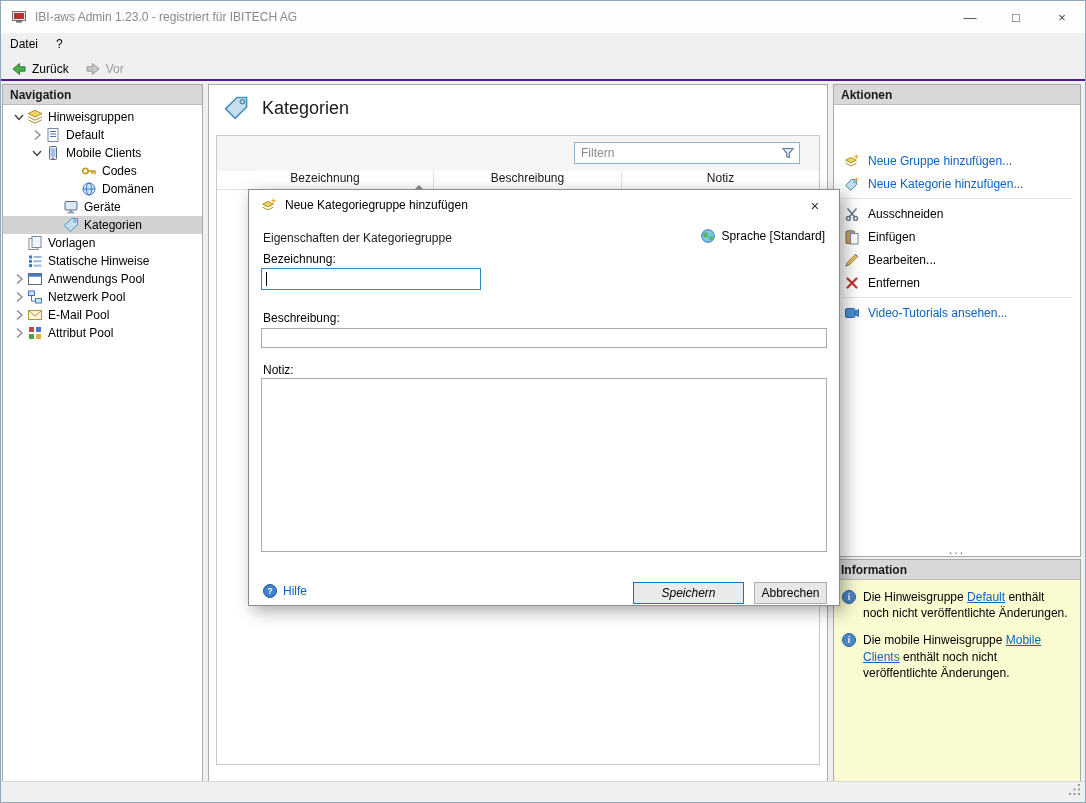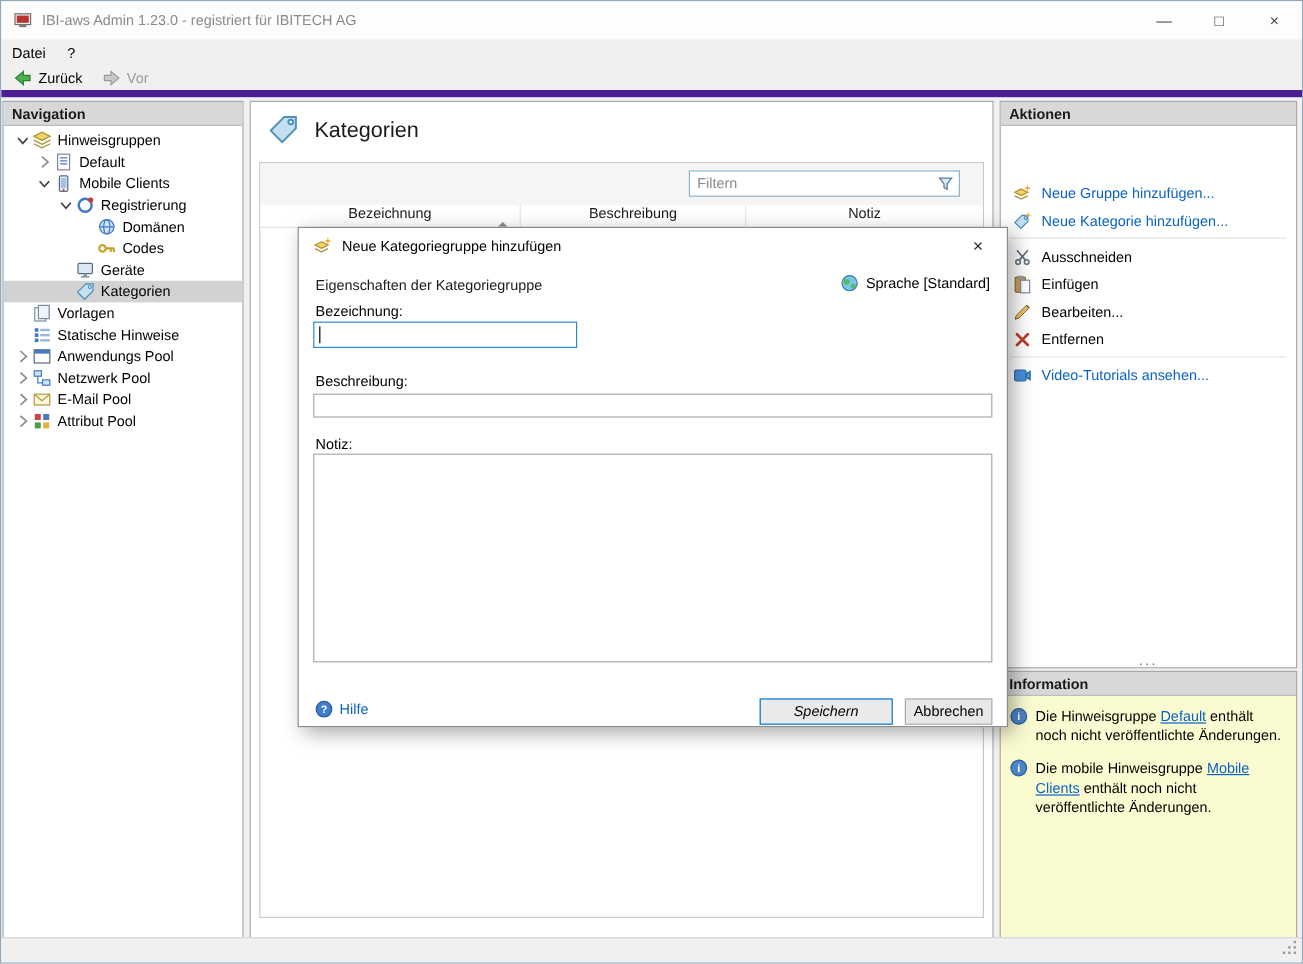--- a/index.html
+++ b/index.html
@@ -15,21 +15,21 @@
   
   .titlebar{ position:absolute; top:0; left:0; right:0; height:32px; background:#fdfdfd; display:flex; align-items:center; }
   .app-ico{ margin-left:10px; width:16px; height:16px; }
   .title-text{ margin-left:8px; color:var(--title-text,#8a8a8a); }
   .win-controls{ margin-left:auto; display:flex; height:100%; }
   .win-btn{ width:46px; height:100%; display:flex; align-items:center; justify-content:center; color:#444; font-size:13px; }
 
   
   .menubar{ position:absolute; top:32px; left:0; right:0; height:22px; background:var(--window-bg,#f0f0f0); display:flex; align-items:stretch; }
   .menu-item{ padding:0 9px; display:flex; align-items:center; }
-  .toolbar{ position:absolute; top:54px; left:0; right:0; height:26px; background:var(--window-bg,#f0f0f0); border-bottom:6px solid #4c1d95; display:flex; align-items:flex-end; }
+  .toolbar{ position:absolute; top:54px; left:0; right:0; height:26px; background:var(--window-bg,#f0f0f0); border-bottom:2px solid #4c1d95; display:flex; align-items:flex-end; }
   .tool-btn{ display:flex; align-items:center; gap:5px; padding:2px 6px; margin-left:4px; }
   .tool-btn.disabled{ color:#9c9c9c; }
 
   
   .panel{ position:absolute; background:#fff; border:1px solid #a9a9a9; }
   .panel-header{ height:20px; background:var(--panel-header-bg,#d8d8d8); border-bottom:1px solid #bdbdbd;
                  display:flex; align-items:center; padding:0 7px; font-weight:bold; color:var(--panel-header-text,#1a1a1a); }
 
   
   .nav-panel{ left:1px; top:83px; width:201px; height:698px; }
@@ -321,50 +321,37 @@
               <use href="#sym-chev-d"></use>
             </svg>
           </span>
         <span class="tree-ico">
             <svg class="ico16">
               <use href="#sym-phone"></use>
             </svg>
           </span>
         <span>Mobile Clients</span>
       </div>
-      <div class="tree-row lvl2">
-        <span class="chev">
-            <svg class="ico16">
-              <use href="#sym-chev-d"></use>
-            </svg>
-          </span>
-        <span class="tree-ico">
-            <svg class="ico16">
-              <use href="#sym-reg"></use>
-            </svg>
-          </span>
-        <span>Registrierung</span>
-      </div>
       <div class="tree-row lvl3">
         <span class="chev"></span>
         <span class="tree-ico">
             <svg class="ico16">
-              <use href="#sym-globe"></use>
-            </svg>
-          </span>
-        <span>Domänen</span>
+              <use href="#sym-key"></use>
+            </svg>
+          </span>
+        <span>Codes</span>
       </div>
       <div class="tree-row lvl3">
         <span class="chev"></span>
         <span class="tree-ico">
             <svg class="ico16">
-              <use href="#sym-key"></use>
-            </svg>
-          </span>
-        <span>Codes</span>
+              <use href="#sym-globe"></use>
+            </svg>
+          </span>
+        <span>Domänen</span>
       </div>
       <div class="tree-row lvl2">
         <span class="chev"></span>
         <span class="tree-ico">
             <svg class="ico16">
               <use href="#sym-monitor"></use>
             </svg>
           </span>
         <span>Geräte</span>
       </div>

